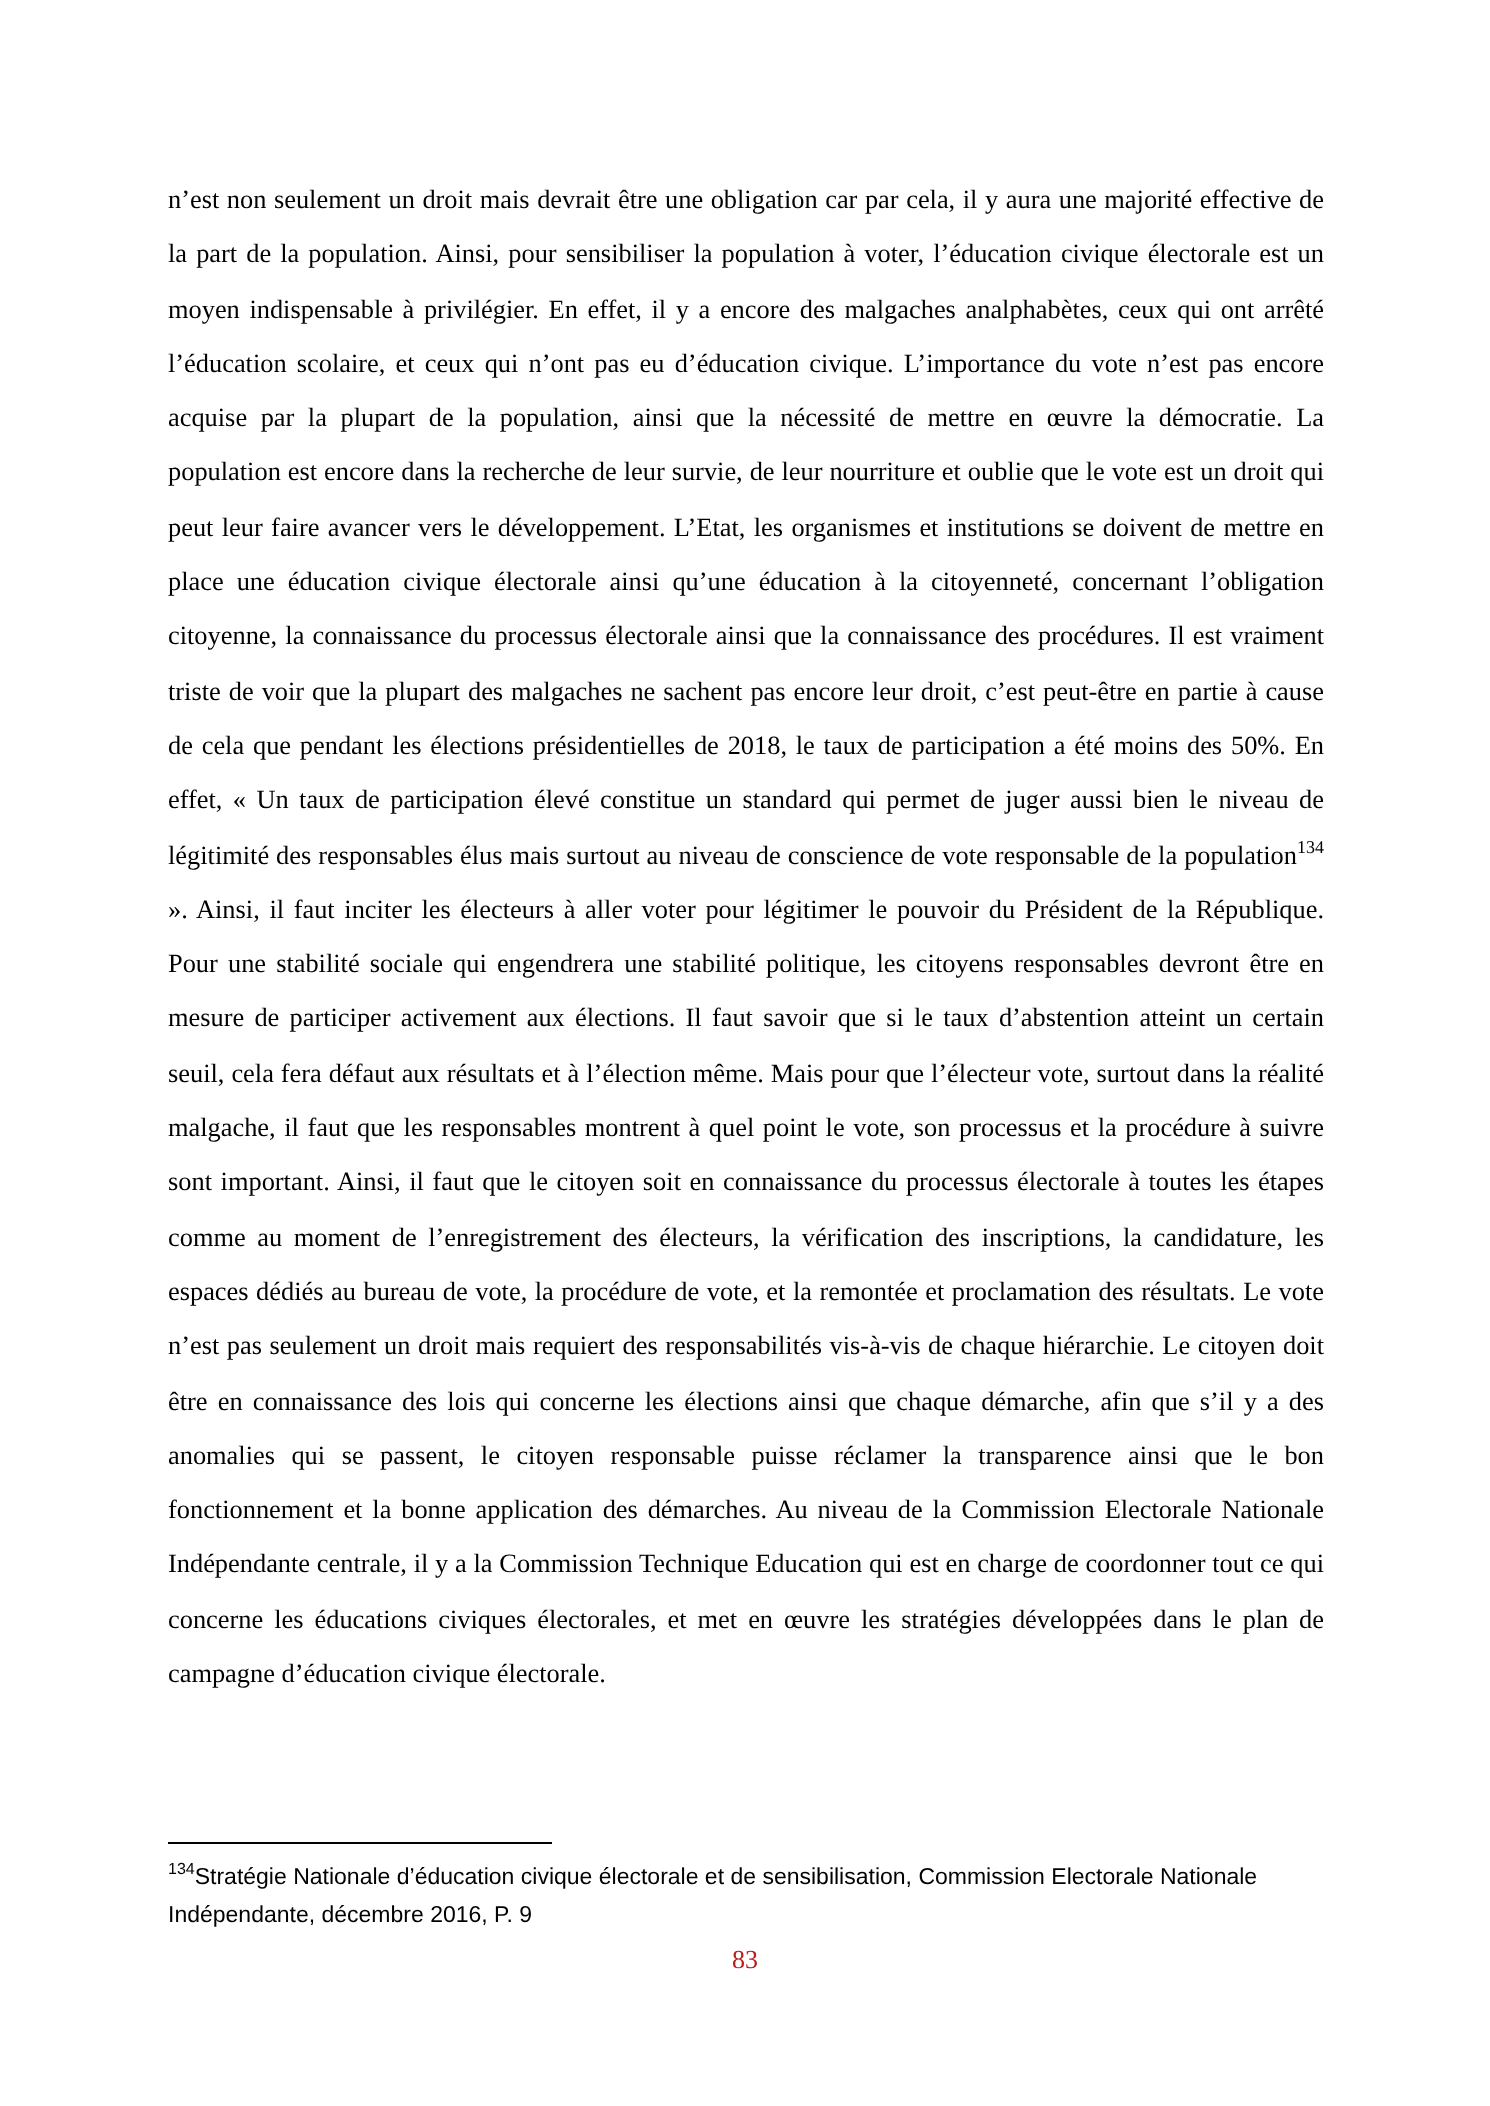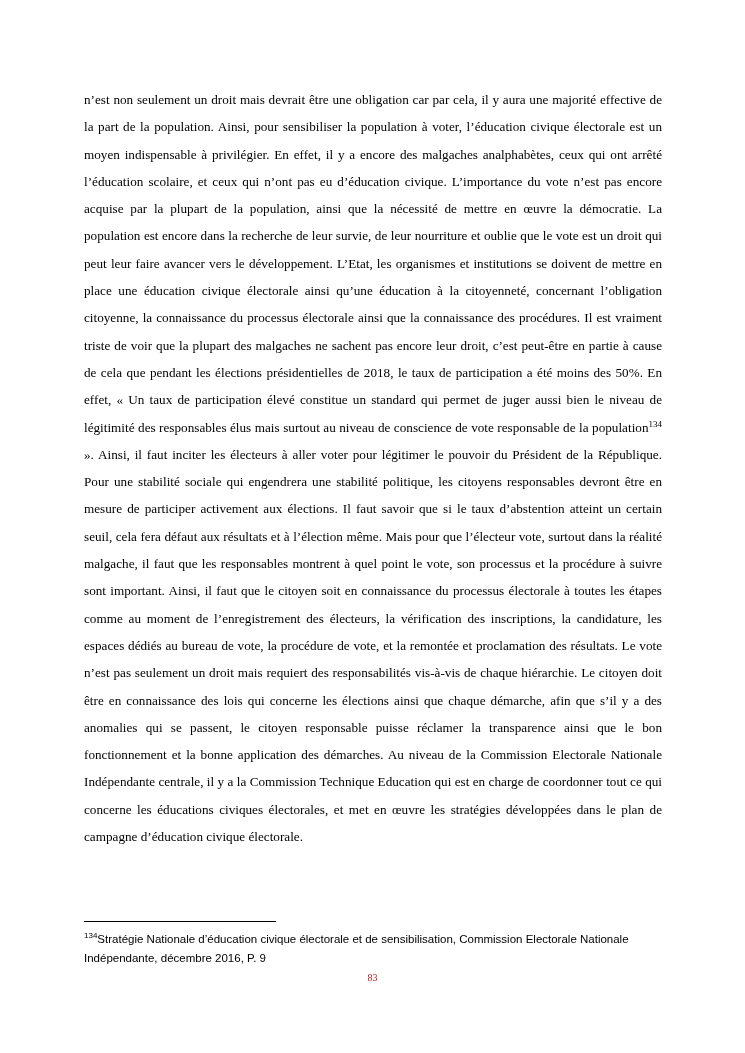--- a/index.html
+++ b/index.html
@@ -61,21 +61,21 @@
     vertical-align: super;
     line-height: 0;
   }
   .page-number {
     position: absolute;
     left: 0;
     top: 972px;
     width: 745px;
     text-align: center;
     font-family: "Liberation Serif", serif;
-    font-size: 10px;
+    font-size: 13px;
     color: #b91c1c;
   }
 </style>
 </head>
 <body>
 
 <div class="page">
 
   <div class="content">
     <p class="body-text"><span>n’est non seulement un droit mais devrait être une obligation car par cela, il y aura une majorité effective de la part de la population. Ainsi, pour sensibiliser la population à voter, l’éducation civique électorale est un moyen indispensable à privilégier. En effet, il y a encore des malgaches analphabètes, ceux qui ont arrêté l’éducation scolaire, et ceux qui n’ont pas eu d’éducation civique. L’importance du vote n’est pas encore acquise par la plupart de la population, ainsi que la nécessité de mettre en œuvre la démocratie. La population est encore dans la recherche de leur survie, de leur nourriture et oublie que le vote est un droit qui peut leur faire avancer vers le développement. L’Etat, les organismes et institutions se doivent de mettre en place une éducation civique électorale ainsi qu’une éducation à la citoyenneté, concernant l’obligation citoyenne, la connaissance du processus électorale ainsi que la connaissance des procédures. Il est vraiment triste de voir que la plupart des malgaches ne sachent pas encore leur droit, c’est peut-être en partie à cause de cela que pendant les élections présidentielles de 2018, le taux de participation a été moins des 50%. En effet, « Un taux de participation élevé constitue un standard qui permet de juger aussi bien le niveau de légitimité des responsables élus mais surtout au niveau de conscience de vote responsable de la population</span><sup>134</sup><span> ». Ainsi, il faut inciter les électeurs à aller voter pour légitimer le pouvoir du Président de la République. Pour une stabilité sociale qui engendrera une stabilité politique, les citoyens responsables devront être en mesure de participer activement aux élections. Il faut savoir que si le taux d’abstention atteint un certain seuil, cela fera défaut aux résultats et à l’élection même. Mais pour que l’électeur vote, surtout dans la réalité malgache, il faut que les responsables montrent à quel point le vote, son processus et la procédure à suivre sont important. Ainsi, il faut que le citoyen soit en connaissance du processus électorale à toutes les étapes comme au moment de l’enregistrement des électeurs, la vérification des inscriptions, la candidature, les espaces dédiés au bureau de vote, la procédure de vote, et la remontée et proclamation des résultats. Le vote n’est pas seulement un droit mais requiert des responsabilités vis-à-vis de chaque hiérarchie. Le citoyen doit être en connaissance des lois qui concerne les élections ainsi que chaque démarche, afin que s’il y a des anomalies qui se passent, le citoyen responsable puisse réclamer la transparence ainsi que le bon fonctionnement et la bonne application des démarches. Au niveau de la Commission Electorale Nationale Indépendante centrale, il y a la Commission Technique Education qui est en charge de coordonner tout ce qui concerne les éducations civiques électorales, et met en œuvre les stratégies développées dans le plan de campagne d’éducation civique électorale.</span></p>

